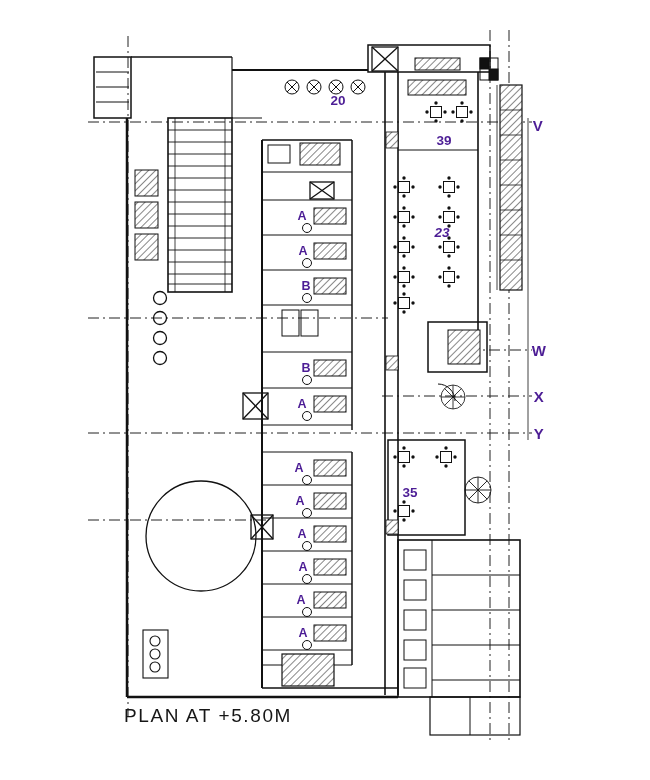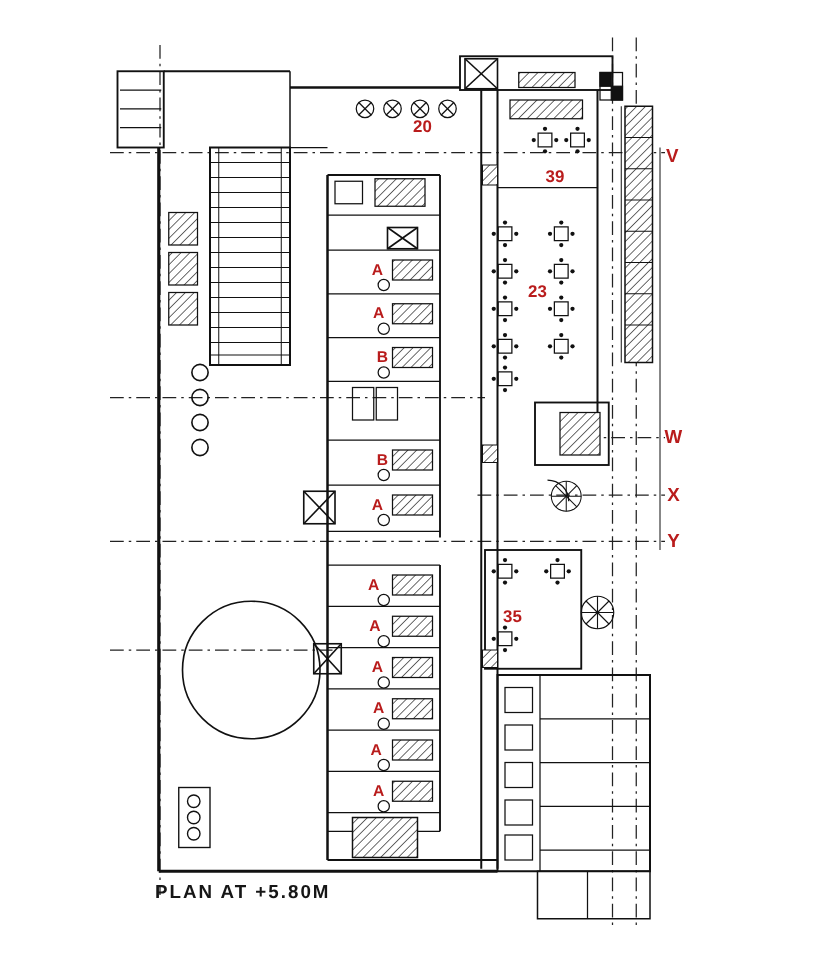--- a/index.html
+++ b/index.html
@@ -9,34 +9,34 @@
     position: relative;
     width: 650px;
     height: 780px;
     background: #ffffff;
     overflow: hidden;
   }
   .sheet svg { position: absolute; left: 0; top: 0; }
   .lbl {
     position: absolute;
     transform: translate(-50%, -50%);
-    color: #b91c1c;
+    color: #4c1d95;
     font-weight: 700;
     white-space: nowrap;
     line-height: 1;
   }
   .lbl-room   { font-size: 12.5px; }
   .lbl-area   { font-size: 13.5px; }
   .lbl-marker { font-size: 15px; letter-spacing: 0.5px; }
   .plan-title {
     position: absolute;
     left: 124px;
     top: 705px;
-    font-size: 15px;
-    font-weight: 700;
+    font-size: 19px;
+    font-weight: 400;
     letter-spacing: 1.6px;
     color: #161616;
     white-space: nowrap;
   }
 </style>
 </head>
 <body>
 
 <div class="sheet">
 
@@ -301,21 +301,21 @@
         <line x1="500" y1="260" x2="522" y2="260"></line>
       </g>
     </g>
 
     <use href="#spiral" transform="translate(453,397) scale(0.92)"></use>
     <use href="#spiral" transform="translate(478,490)"></use>
   </svg>
 
   <span class="lbl lbl-area" style="left:338px; top:101px;">20</span>
   <span class="lbl lbl-area" style="left:444px; top:141px;">39</span>
-  <span class="lbl lbl-area" style="left:430px; top:233px;">23</span>
+  <span class="lbl lbl-area" style="left:442px; top:233px;font-style:italic;">23</span>
   <span class="lbl lbl-area" style="left:410px; top:493px;">35</span>
 
   <span class="lbl lbl-marker" style="left:538px; top:125px;">V</span>
   <span class="lbl lbl-marker" style="left:539px; top:350px;">W</span>
   <span class="lbl lbl-marker" style="left:539px; top:396px;">X</span>
   <span class="lbl lbl-marker" style="left:539px; top:433px;">Y</span>
 
   <span class="lbl lbl-room" style="left:302px; top:216px;">A</span>
   <span class="lbl lbl-room" style="left:303px; top:251px;">A</span>
   <span class="lbl lbl-room" style="left:306px; top:286px;">B</span>

